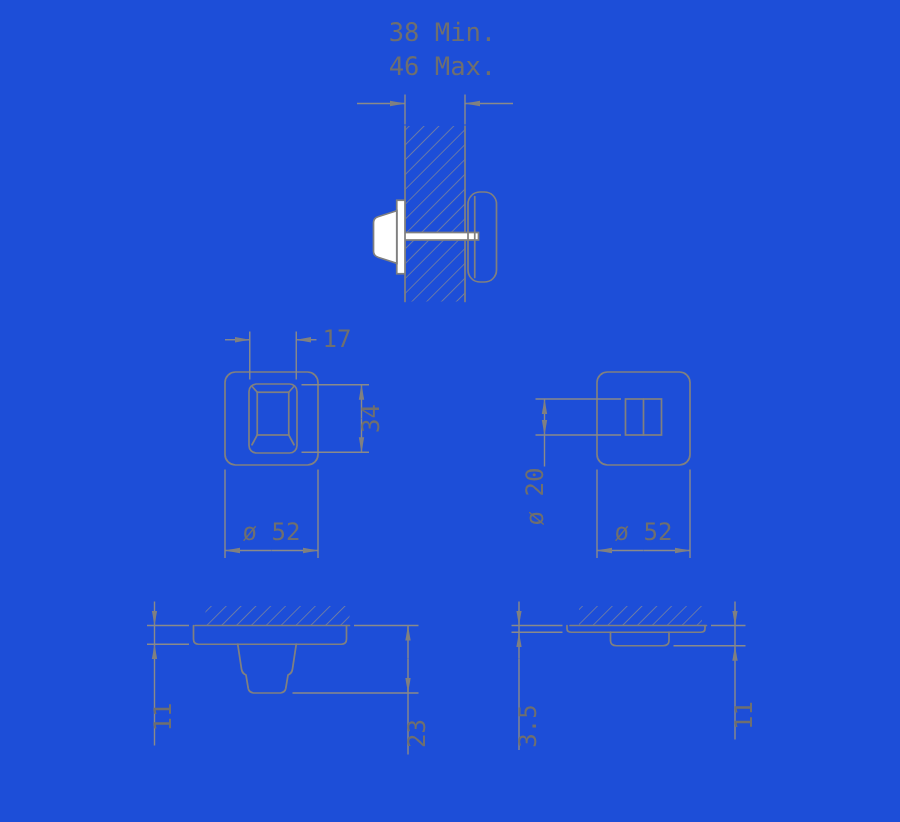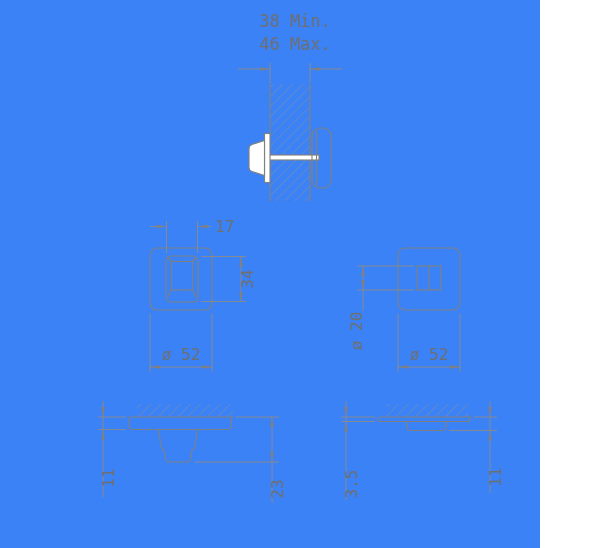--- a/index.html
+++ b/index.html
@@ -1,17 +1,17 @@
 <!DOCTYPE html>
 <html><head>
 <meta charset="utf-8">
 <style>
   html,body{margin:0;padding:0;background:#ffffff;}
   .canvas{
-    width:540px;height:548px;position:relative;background:#3b82f6;
+    width:600px;height:548px;position:relative;background:#1d4ed8;
     font-family:"DejaVu Sans Mono", monospace;
     overflow:hidden;
   }
   svg{display:block;}
   text{
     fill:#6f6f6f;
     font-family:"DejaVu Sans Mono", monospace;
   }
   .dim-text{font-size:16px;}
   .dim-text-lg{font-size:17px;}

